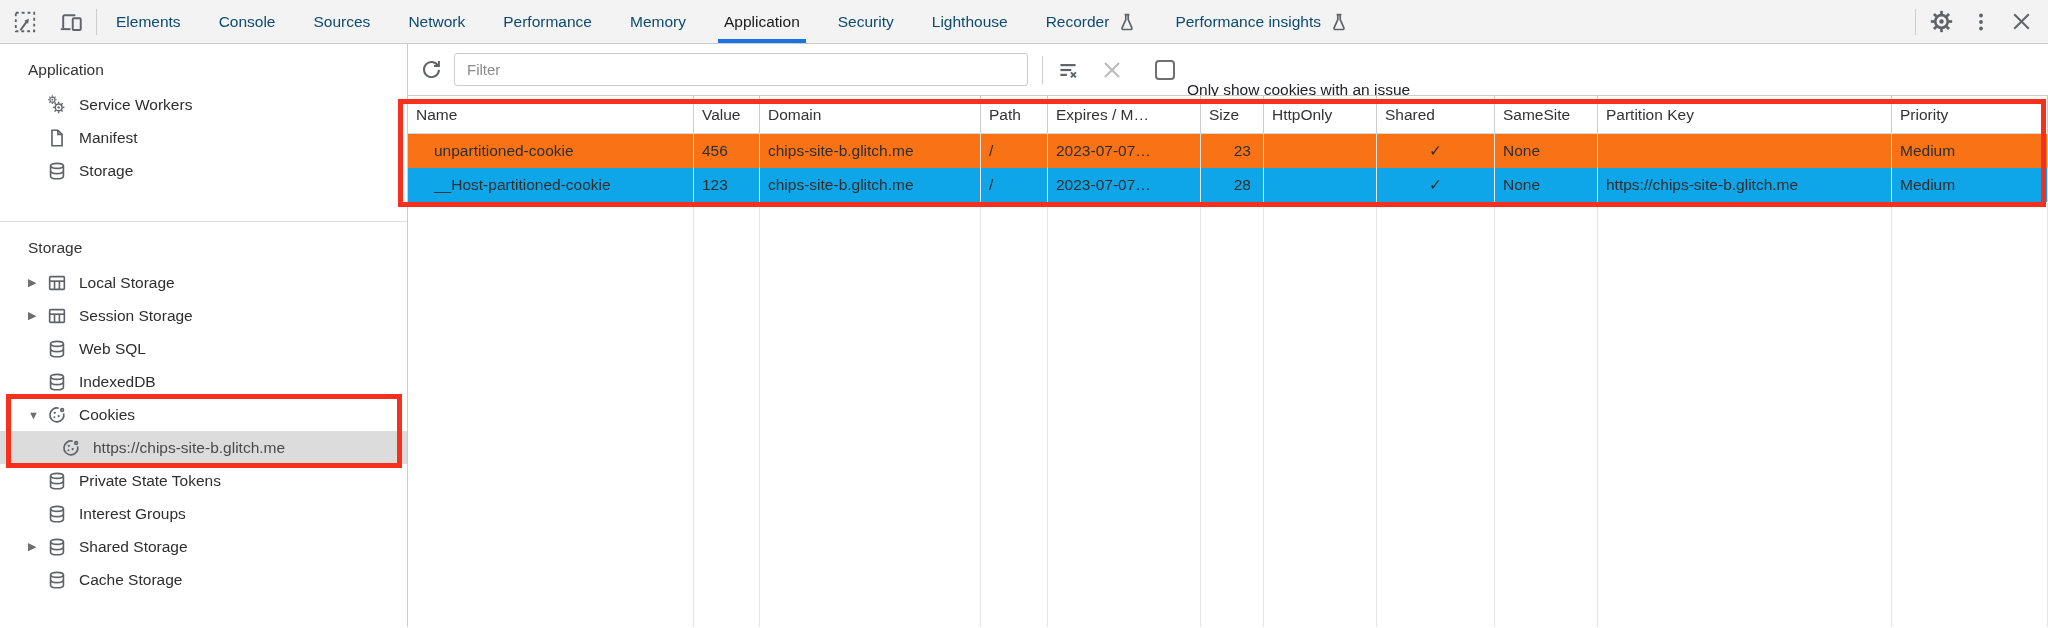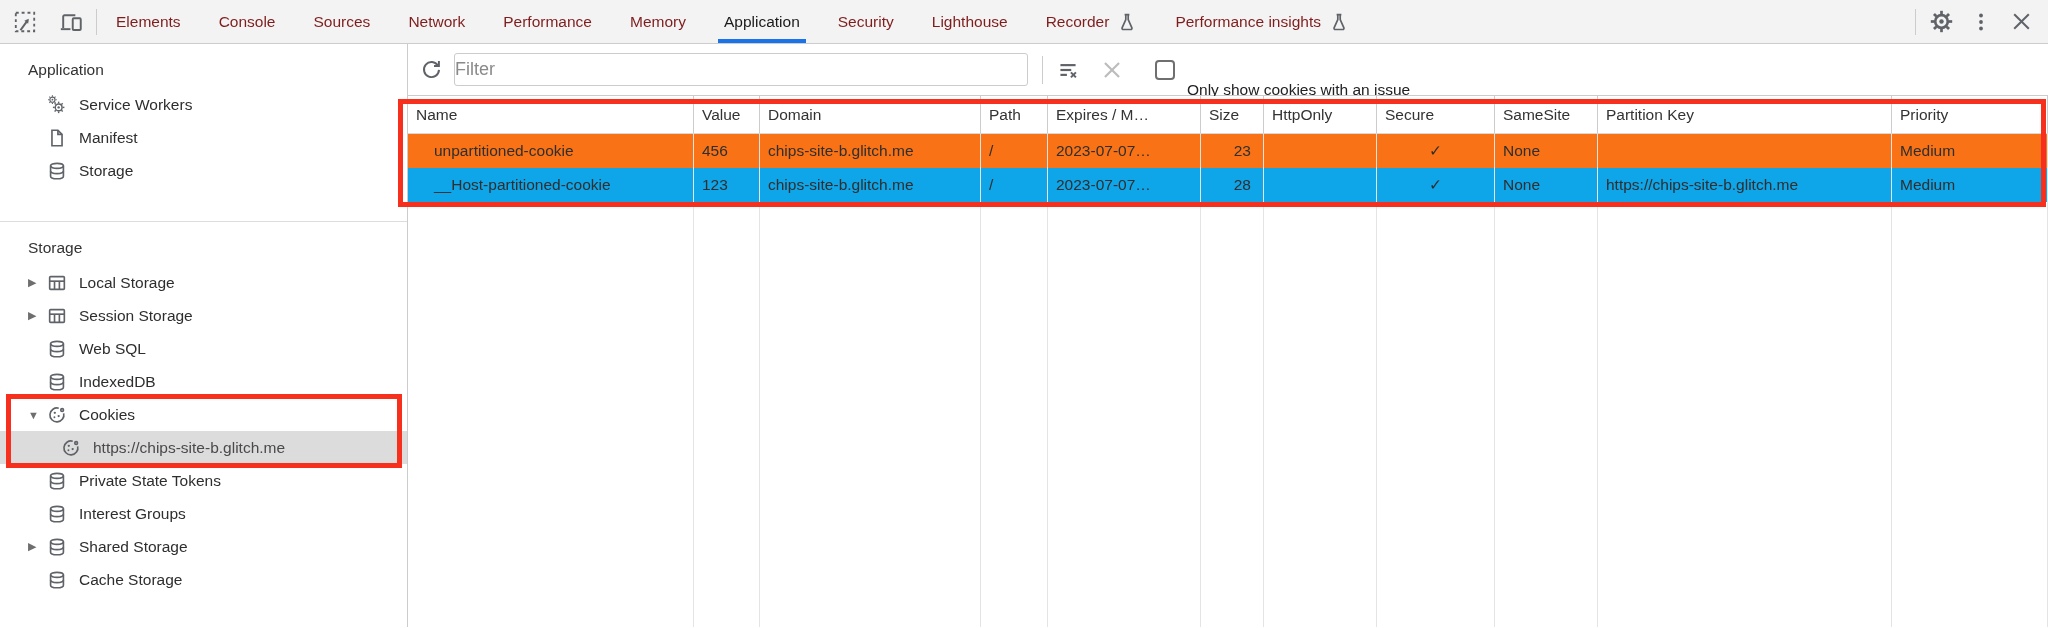--- a/index.html
+++ b/index.html
@@ -25,21 +25,21 @@
     align-items: stretch;
   }
   .tb-icongroup { display:flex; align-items:center; padding:0 10px; gap:16px; }
   .tb-sep { width:1px; height:26px; background:#ccc; align-self:center; }
   .iconbtn { display:flex; align-items:center; justify-content:center; width:30px; height:30px; cursor:pointer; }
   .tabs { display:flex; align-items:stretch; }
   .tab {
     display:flex; align-items:center; gap:8px;
     padding: 0 19px;
     position: relative;
-    color:#7f1d1d; cursor:pointer; white-space:nowrap;
+    color:#0c4a6e; cursor:pointer; white-space:nowrap;
   }
   .tab.selected { color:#1a1a1a; }
   .tab.selected::after {
     content:""; position:absolute; left:13px; right:13px; bottom:0; height:4px;
     background:#1a73e8;
   }
   .tb-right { margin-left:auto; display:flex; align-items:center; gap:10px; padding-right:12px; }
 
   
   .body { display:flex; height:583px; }
@@ -75,23 +75,23 @@
     height:52px; flex:none;
     border-bottom:1px solid #ccc;
     display:flex; align-items:center;
     background:#fff;
   }
   .refresh-btn { margin-left:8px; }
   .filter-input {
     margin-left:8px;
     width:574px; height:33px;
     border:1px solid #ccc; border-radius:3px;
-    padding:0 0;
+    padding:0 12px;
     font-family:"Liberation Sans",sans-serif;
-    font-size:18px; color:#333;
+    font-size:15px; color:#333;
     outline:none;
   }
   .filter-input::placeholder { color:#8a8a8a; }
   .toolbar-sep { width:1px; height:28px; background:#ccc; margin-left:14px; }
   .clearfilter-btn { margin-left:10px; }
   .clearx-btn { margin-left:14px; color:#bcbcbc; }
   .issue-checkbox {
     appearance:none; -webkit-appearance:none;
     width:20px; height:20px;
     border:2px solid #6f6f6f; border-radius:4px;
@@ -434,21 +434,21 @@
         <div class="boxed">
 
           <div class="gridrow hdr-row">
             <div class="hdr-cell">Name</div>
             <div class="hdr-cell">Value</div>
             <div class="hdr-cell">Domain</div>
             <div class="hdr-cell">Path</div>
             <div class="hdr-cell">Expires / M…</div>
             <div class="hdr-cell">Size</div>
             <div class="hdr-cell">HttpOnly</div>
-            <div class="hdr-cell">Secure</div>
+            <div class="hdr-cell">Shared</div>
             <div class="hdr-cell">SameSite</div>
             <div class="hdr-cell">Partition Key</div>
             <div class="hdr-cell">Priority</div>
           </div>
 
           <div class="gridrow row">
             <div class="cell c-name">unpartitioned-cookie</div>
             <div class="cell">456</div>
             <div class="cell">chips-site-b.glitch.me</div>
             <div class="cell">/</div>

